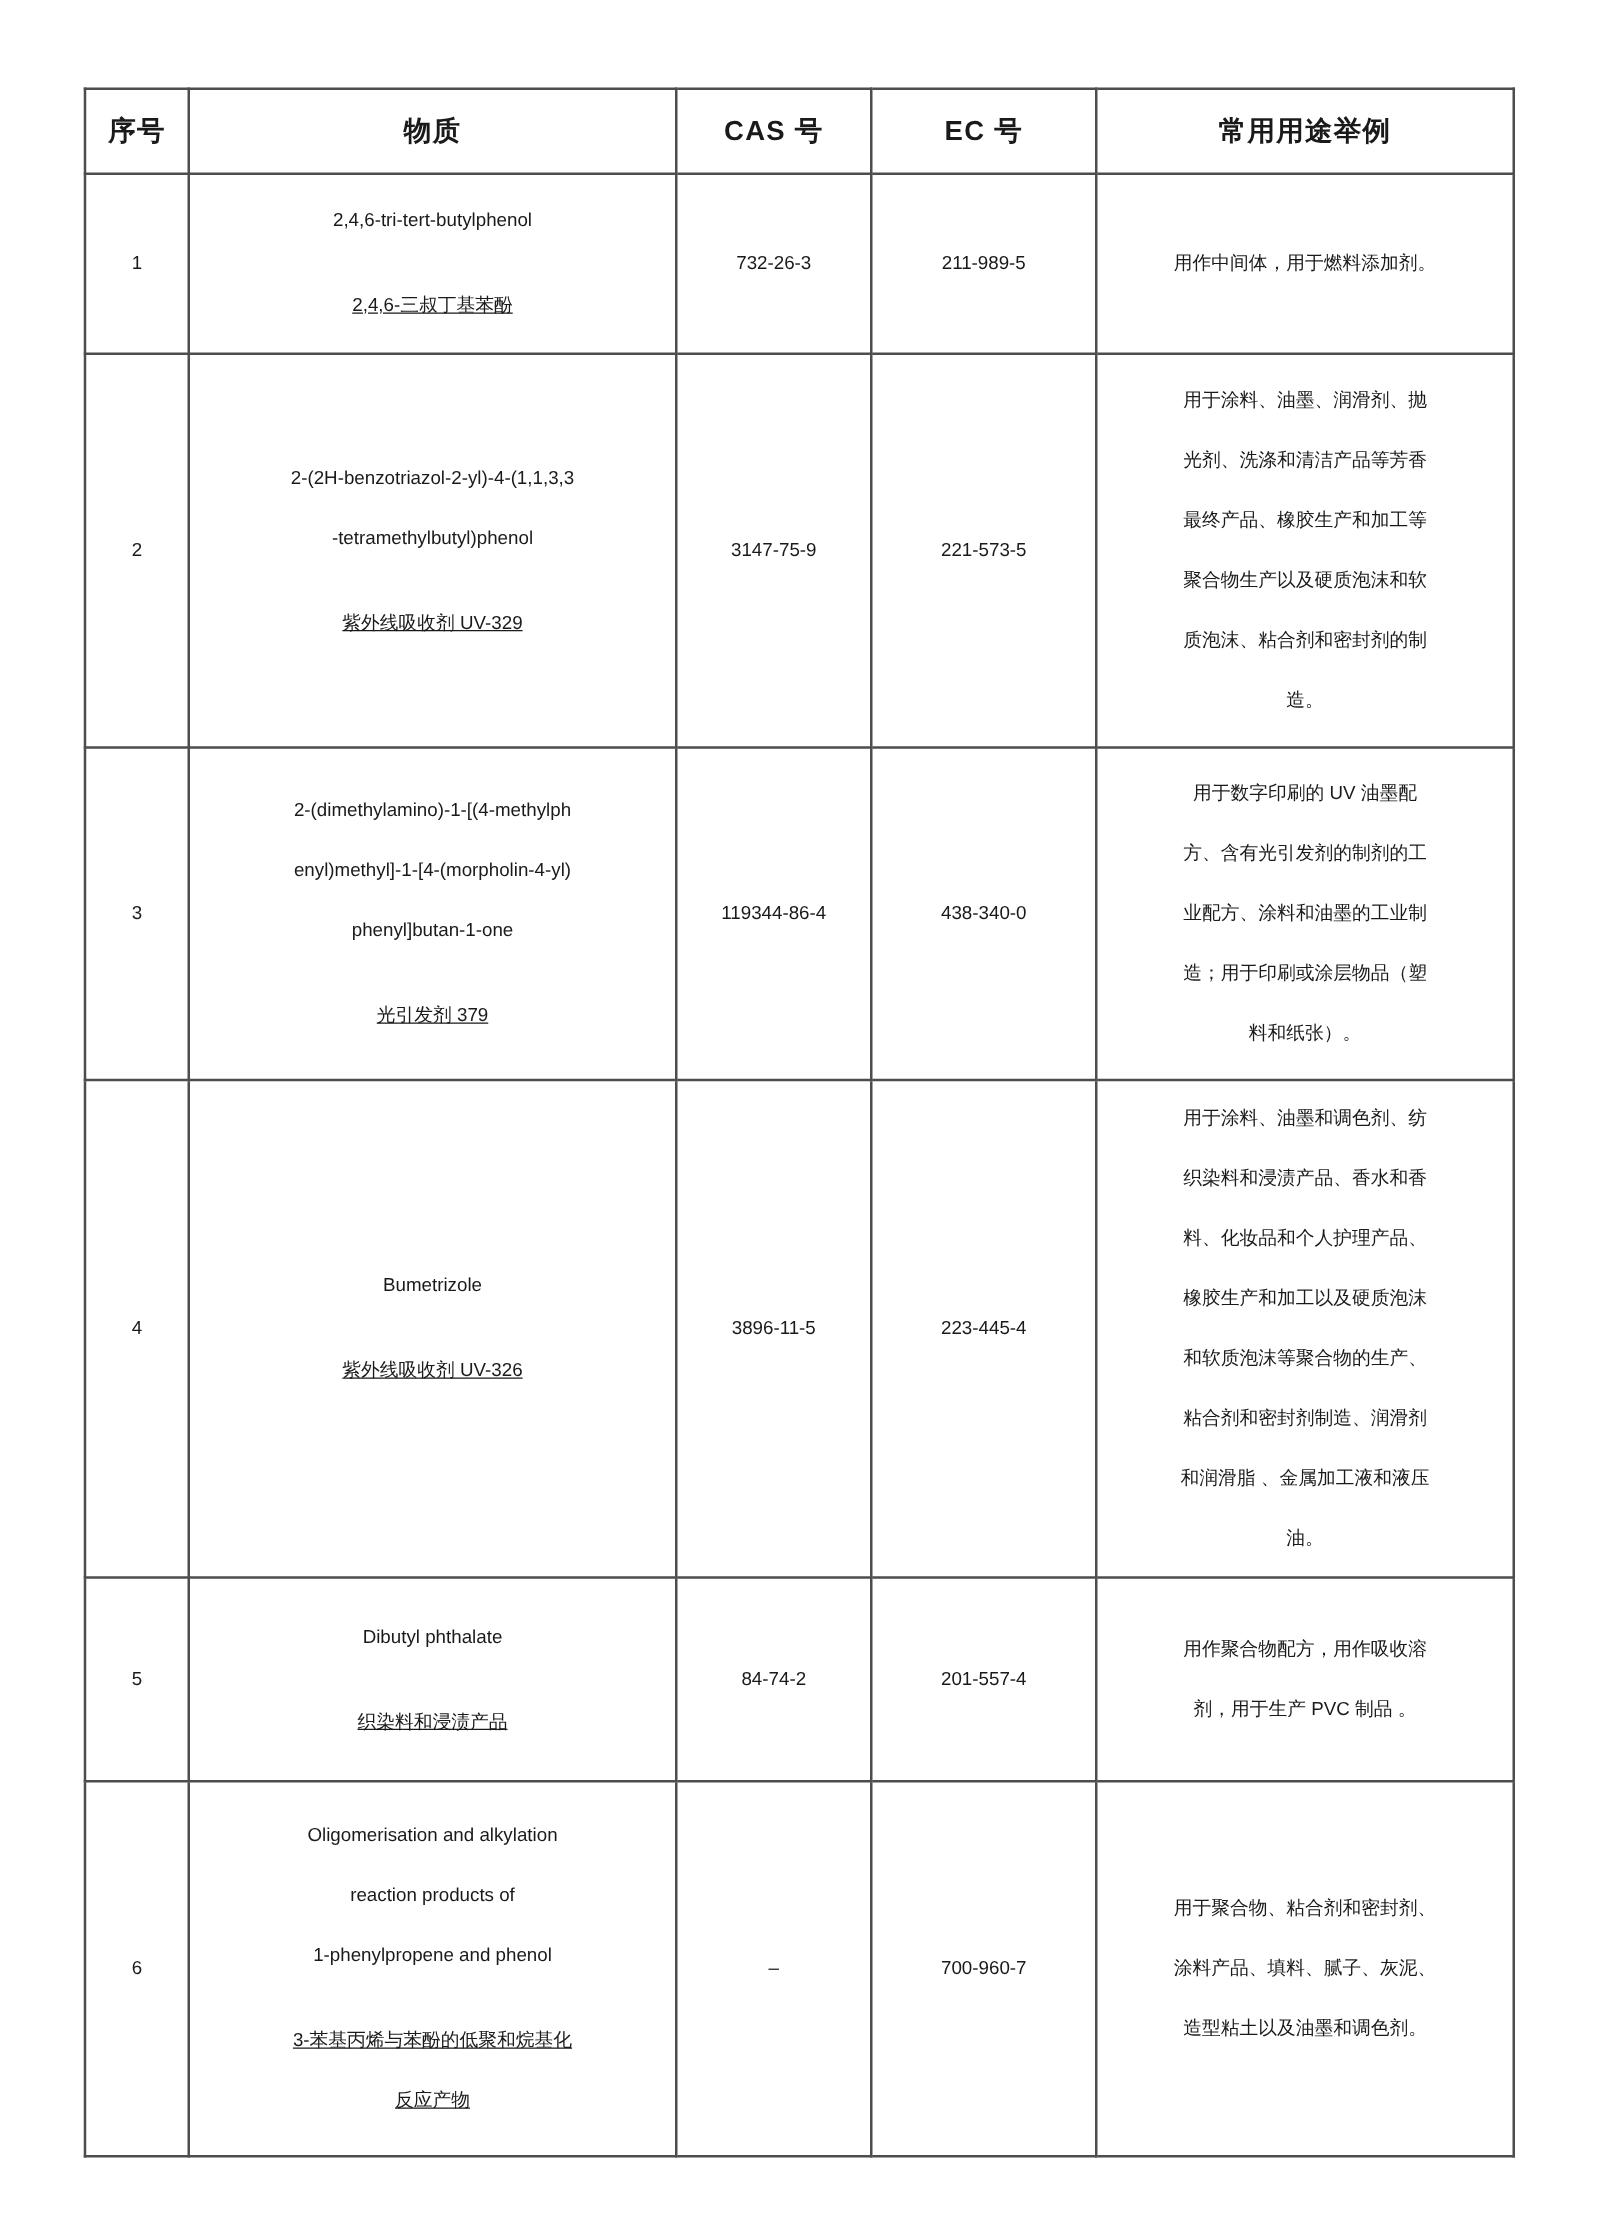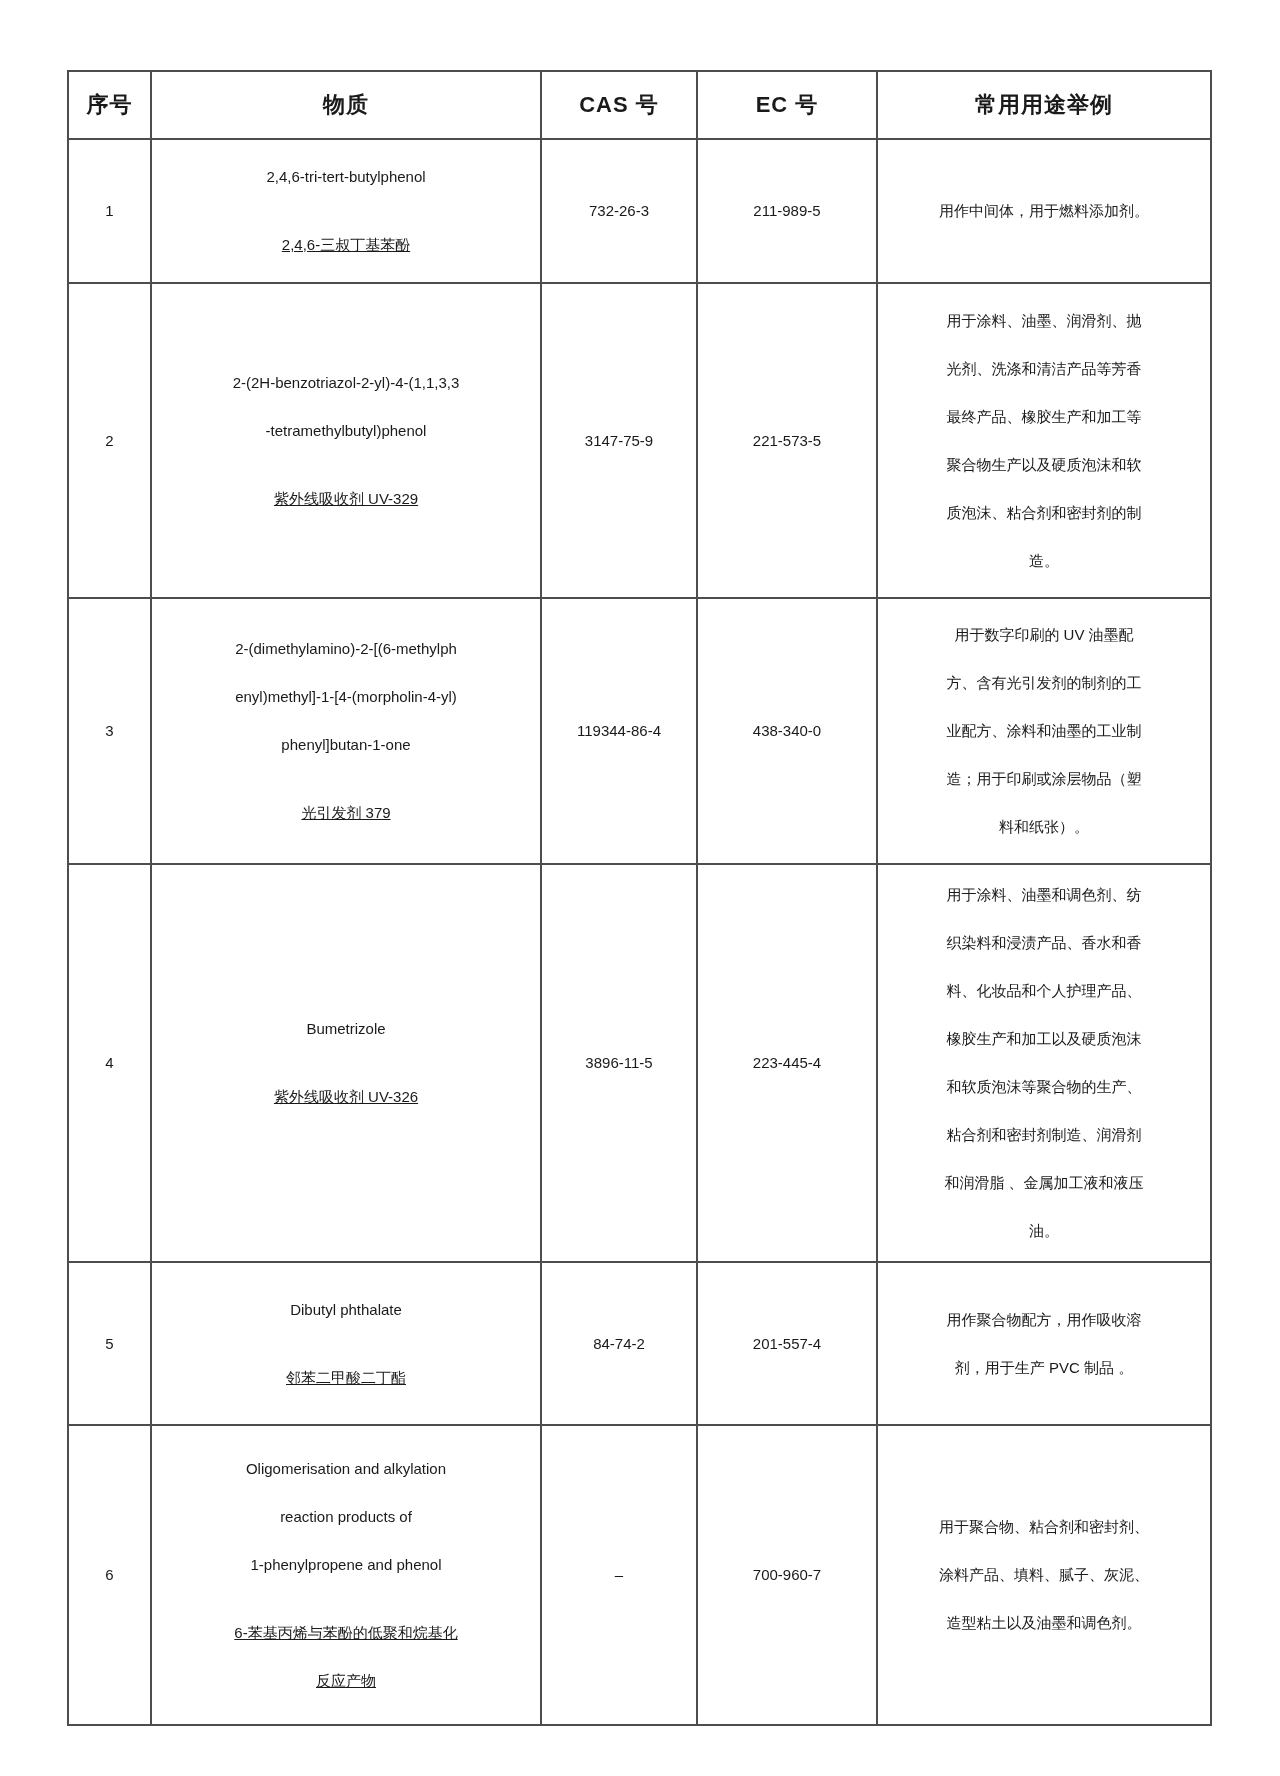--- a/index.html
+++ b/index.html
@@ -130,21 +130,21 @@
             <div class="ln">造。</div>
           </div>
         </td>
     </tr>
     <tr>
       <td>
           <div class="ln">3</div>
         </td>
       <td>
         <div class="name-en">
-            <div class="ln">2-(dimethylamino)-2-[(6-methylph</div>
+            <div class="ln">2-(dimethylamino)-1-[(4-methylph</div>
             <div class="ln">enyl)methyl]-1-[4-(morpholin-4-yl)</div>
             <div class="ln">phenyl]butan-1-one</div>
           </div>
         <div class="name-zh">
             <div class="ln">光引发剂 379</div>
           </div>
       </td>
       <td>
           <div class="ln">119344-86-4</div>
         </td>
@@ -194,21 +194,21 @@
     </tr>
     <tr>
       <td>
           <div class="ln">5</div>
         </td>
       <td>
         <div class="name-en">
             <div class="ln">Dibutyl phthalate</div>
           </div>
         <div class="name-zh">
-            <div class="ln">邻苯二甲酸二丁酯</div>
+            <div class="ln">织染料和浸渍产品</div>
           </div>
       </td>
       <td>
           <div class="ln">84-74-2</div>
         </td>
       <td>
           <div class="ln">201-557-4</div>
         </td>
       <td>
           <div class="use">
@@ -221,21 +221,21 @@
       <td>
           <div class="ln">6</div>
         </td>
       <td>
         <div class="name-en">
             <div class="ln">Oligomerisation and alkylation</div>
             <div class="ln">reaction products of</div>
             <div class="ln">1-phenylpropene and phenol</div>
           </div>
         <div class="name-zh">
-            <div class="ln">6-苯基丙烯与苯酚的低聚和烷基化</div>
+            <div class="ln">3-苯基丙烯与苯酚的低聚和烷基化</div>
             <div class="ln">反应产物</div>
           </div>
       </td>
       <td>
           <div class="ln">–</div>
         </td>
       <td>
           <div class="ln">700-960-7</div>
         </td>
       <td>

